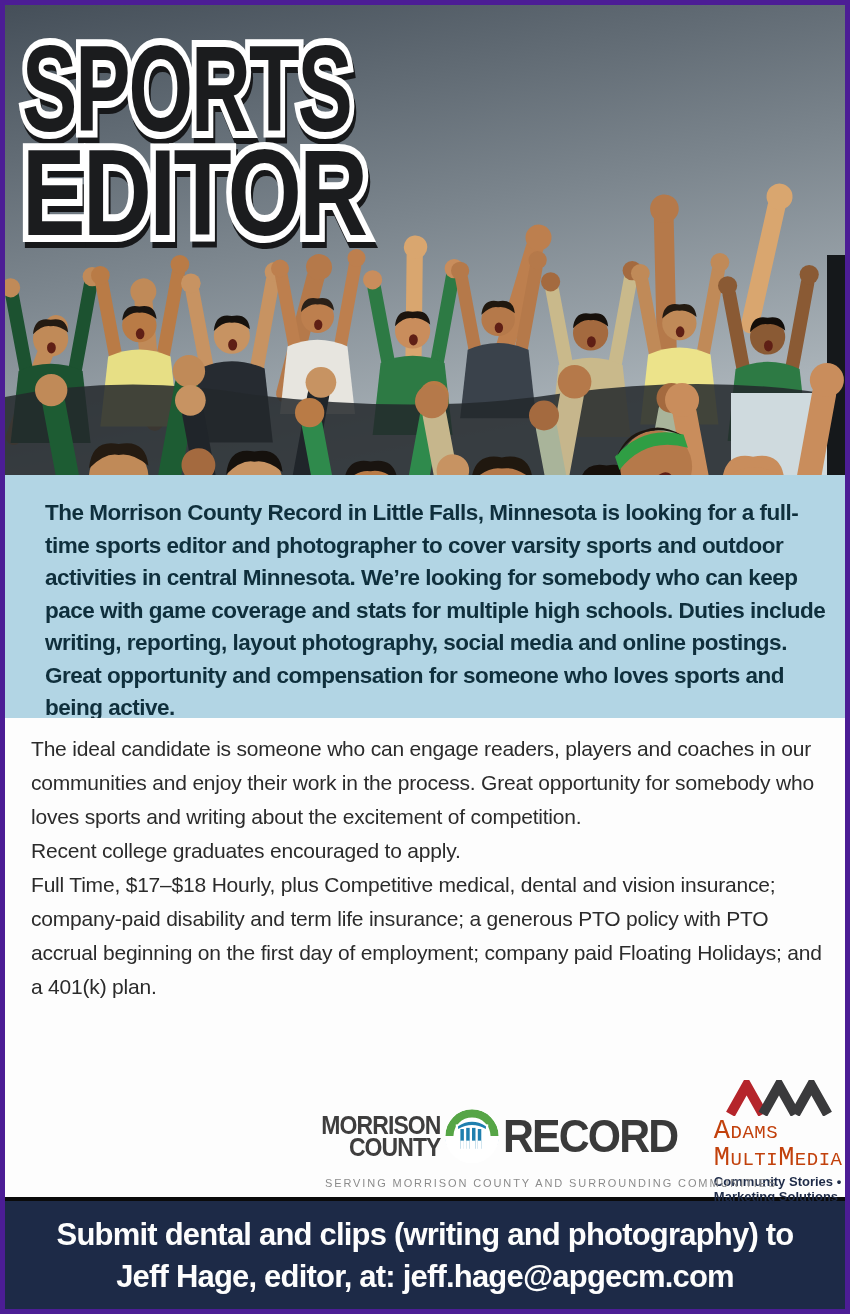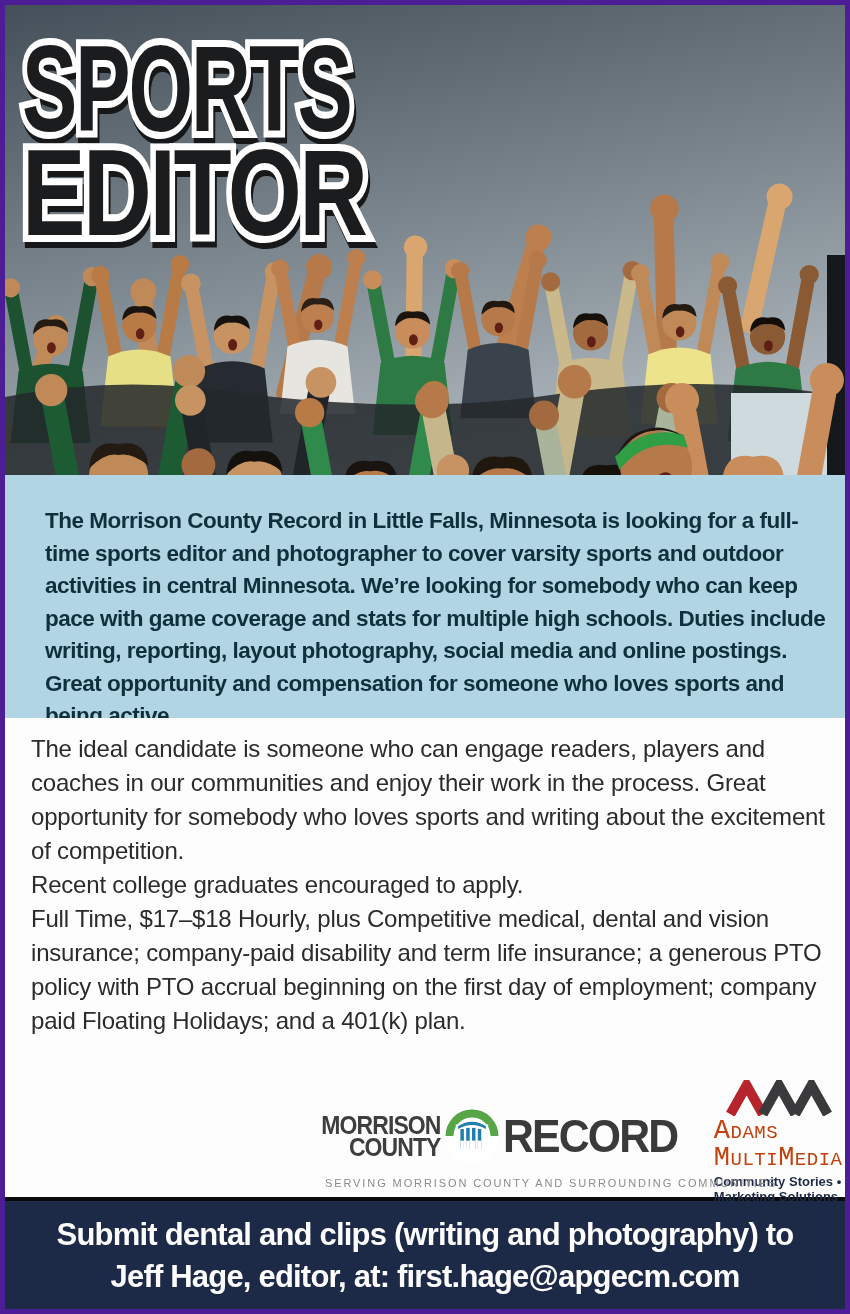--- a/index.html
+++ b/index.html
@@ -58,41 +58,41 @@
   .a3  { --skin:#d9a66f; --sleeve:#d9a66f; }
   .a4  { --skin:#a46a3f; --sleeve:#2d7a44; }
   .a5  { --skin:#c79362; --sleeve:#e7df85; }
   .a6  { --skin:#bd7f4e; --sleeve:#bd7f4e; }
 
   
   .intro {
     flex:none;
     height:243px;
     background:#b2d5e4;
-    padding:30px 30px 0 40px;
+    padding:22px 30px 0 40px;
   }
   .intro p {
     font-weight:bold;
     font-size:22.5px;
     line-height:32.5px;
     letter-spacing:-0.5px;
     color:#0f2f3c;
     width:782px;
   }
 
   
   .white {
     flex:none;
     height:479px;
     background:#fdfdfd;
     padding:14px 22px 0 26px;
     position:relative;
   }
   .white p {
-    font-size:24px;
+    font-size:21px;
     line-height:34px;
     letter-spacing:-0.2px;
     color:#2b2b2b;
     width:800px;
   }
 
   
   .logos {
     position:absolute;
     left:8px; right:0; bottom:6px;
@@ -298,16 +298,16 @@
           <path d="M78 38 L96 6 L114 38" stroke="#3a3a3c" stroke-width="11" fill="none"></path>
         </svg>
         <div class="adams-word">Adams MultiMedia</div>
         <div class="adams-tagline">Community Stories • Marketing Solutions</div>
       </div>
     </div>
   </div>
 
   <div class="footer">
     <div>Submit dental and clips (writing and photography) to</div>
-    <div><span>Jeff Hage, editor, at: </span><span>first.hage@apgecm.com</span></div>
+    <div><span>Jeff Hage, editor, at: </span><span>jeff.hage@apgecm.com</span></div>
   </div>
 
 </div>
 
 </body></html>

